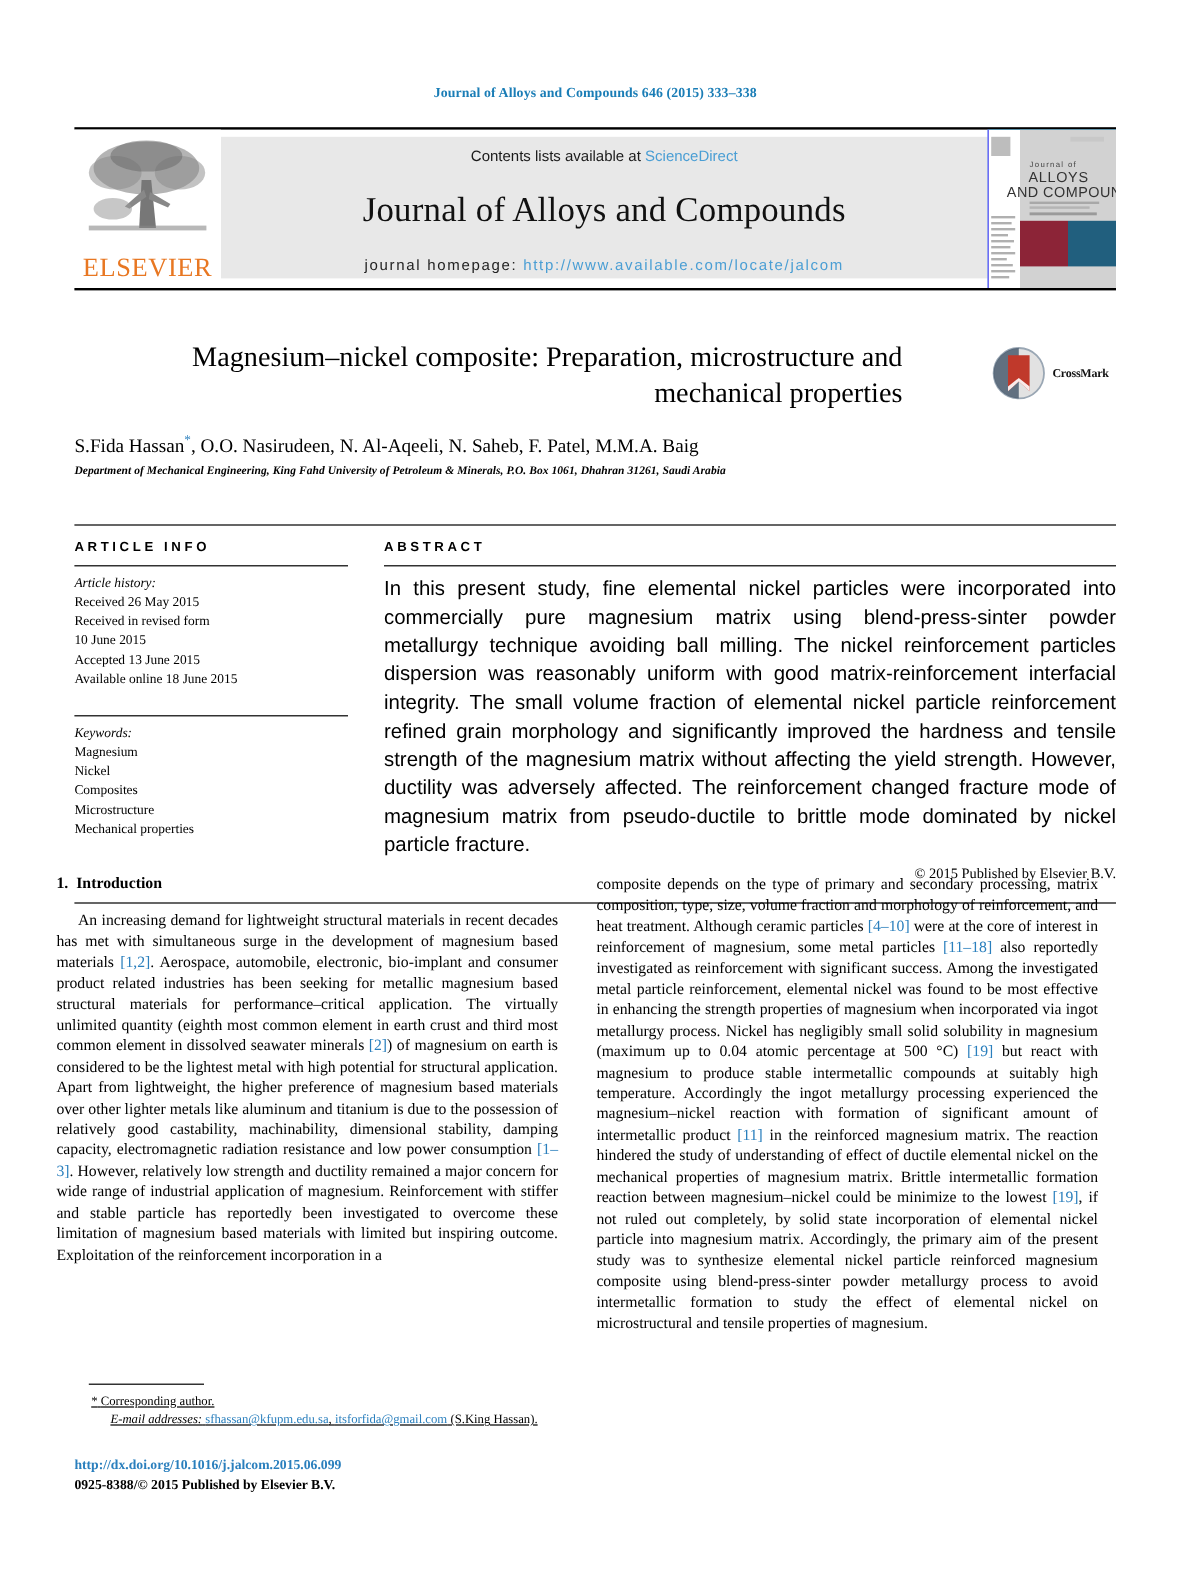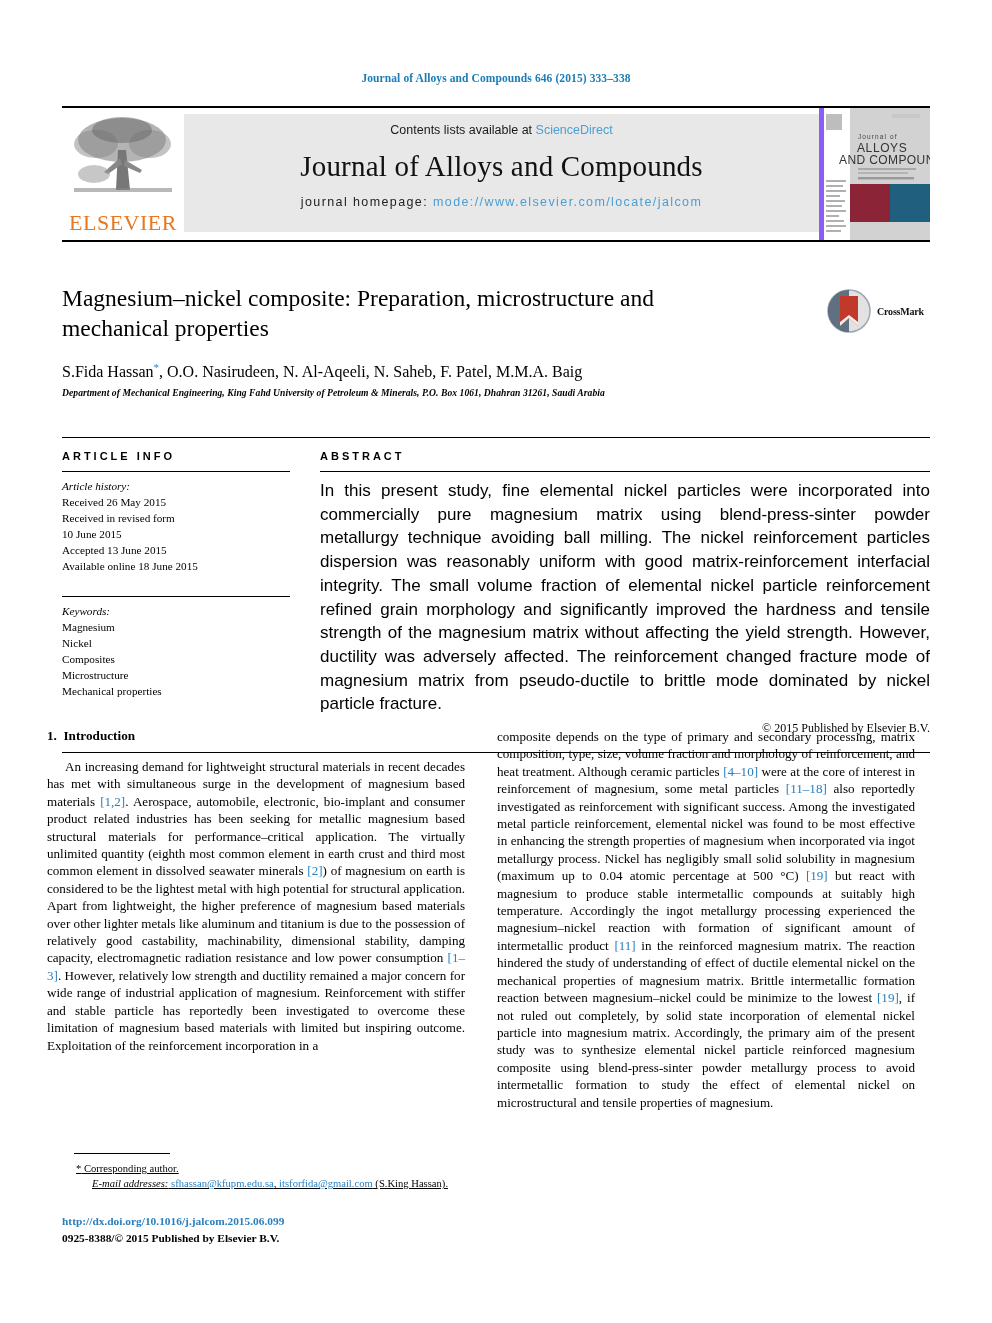--- a/index.html
+++ b/index.html
@@ -71,21 +71,21 @@
     line-height: 1;
   }
   .center-band {
     flex: 1 1 auto;
     background: #e8e8e8;
     margin: 6px 0 8px 0;
     display: flex;
     flex-direction: column;
     justify-content: space-between;
     align-items: center;
-    padding: 9px 0 23px 0;
+    padding: 9px 0 4px 0;
     box-sizing: border-box;
   }
   .contents-line {
     font-family: "Liberation Sans", sans-serif;
     font-size: 12.5px;
     color: #1a1a1a;
   }
   .contents-line .sd {
     color: #4a9ed4;
   }
@@ -101,38 +101,39 @@
     letter-spacing: 1.4px;
     color: #222;
   }
   .homepage-line .url { color: #4a9ed4; }
   .cover-thumb {
     width: 106px;
     flex: 0 0 106px;
     background: #0ea5e9;
     position: relative;
     overflow: hidden;
-    border-left: 5px solid #8b5cf6;
+    border-left: 1px solid #8b5cf6;
   }
 
   
   .title-block {
     position: absolute;
     top: 283px;
     left: 62px;
     width: 868px;
   }
   .article-title {
     font-family: "Liberation Serif", serif;
     font-size: 23.5px;
     line-height: 1.28;
     font-weight: normal;
     margin: 0;
     width: 690px;
     color: #000;
+    text-align: right;
   }
   .authors {
     margin-top: 18px;
     font-family: "Liberation Serif", serif;
     font-size: 16px;
     color: #000;
   }
   .authors sup { color:#2a7fbd; font-size: 11px; }
   .affiliation {
     margin-top: 6px;
@@ -293,21 +294,21 @@
       </svg>
       <div class="elsevier-word">ELSEVIER</div>
     </div>
 
     <div class="center-band">
       <div class="contents-line">
         <span>Contents lists available at </span><span class="sd">ScienceDirect</span>
       </div>
       <div class="journal-title-big">Journal of Alloys and Compounds</div>
       <div class="homepage-line">
-        <span>journal homepage: </span><span class="url">mode://www.elsevier.com/locate/jalcom</span>
+        <span>journal homepage: </span><span class="url">http://www.available.com/locate/jalcom</span>
       </div>
     </div>
 
     <div class="cover-thumb">
       <svg width="106" height="134" viewBox="0 0 106 134">
         <rect x="0" y="0" width="106" height="134" fill="#ffffff"></rect>
         <rect x="26" y="0" width="80" height="134" fill="#d2d2d2"></rect>
         <rect x="2" y="6" width="16" height="16" fill="#bdbdbd"></rect>
         <rect x="68" y="6" width="28" height="4" fill="#c8c8c8"></rect>
         <text x="34" y="31" font-family="Liberation Sans, sans-serif" font-size="6.5" fill="#444" letter-spacing="1.1">Journal of</text>

